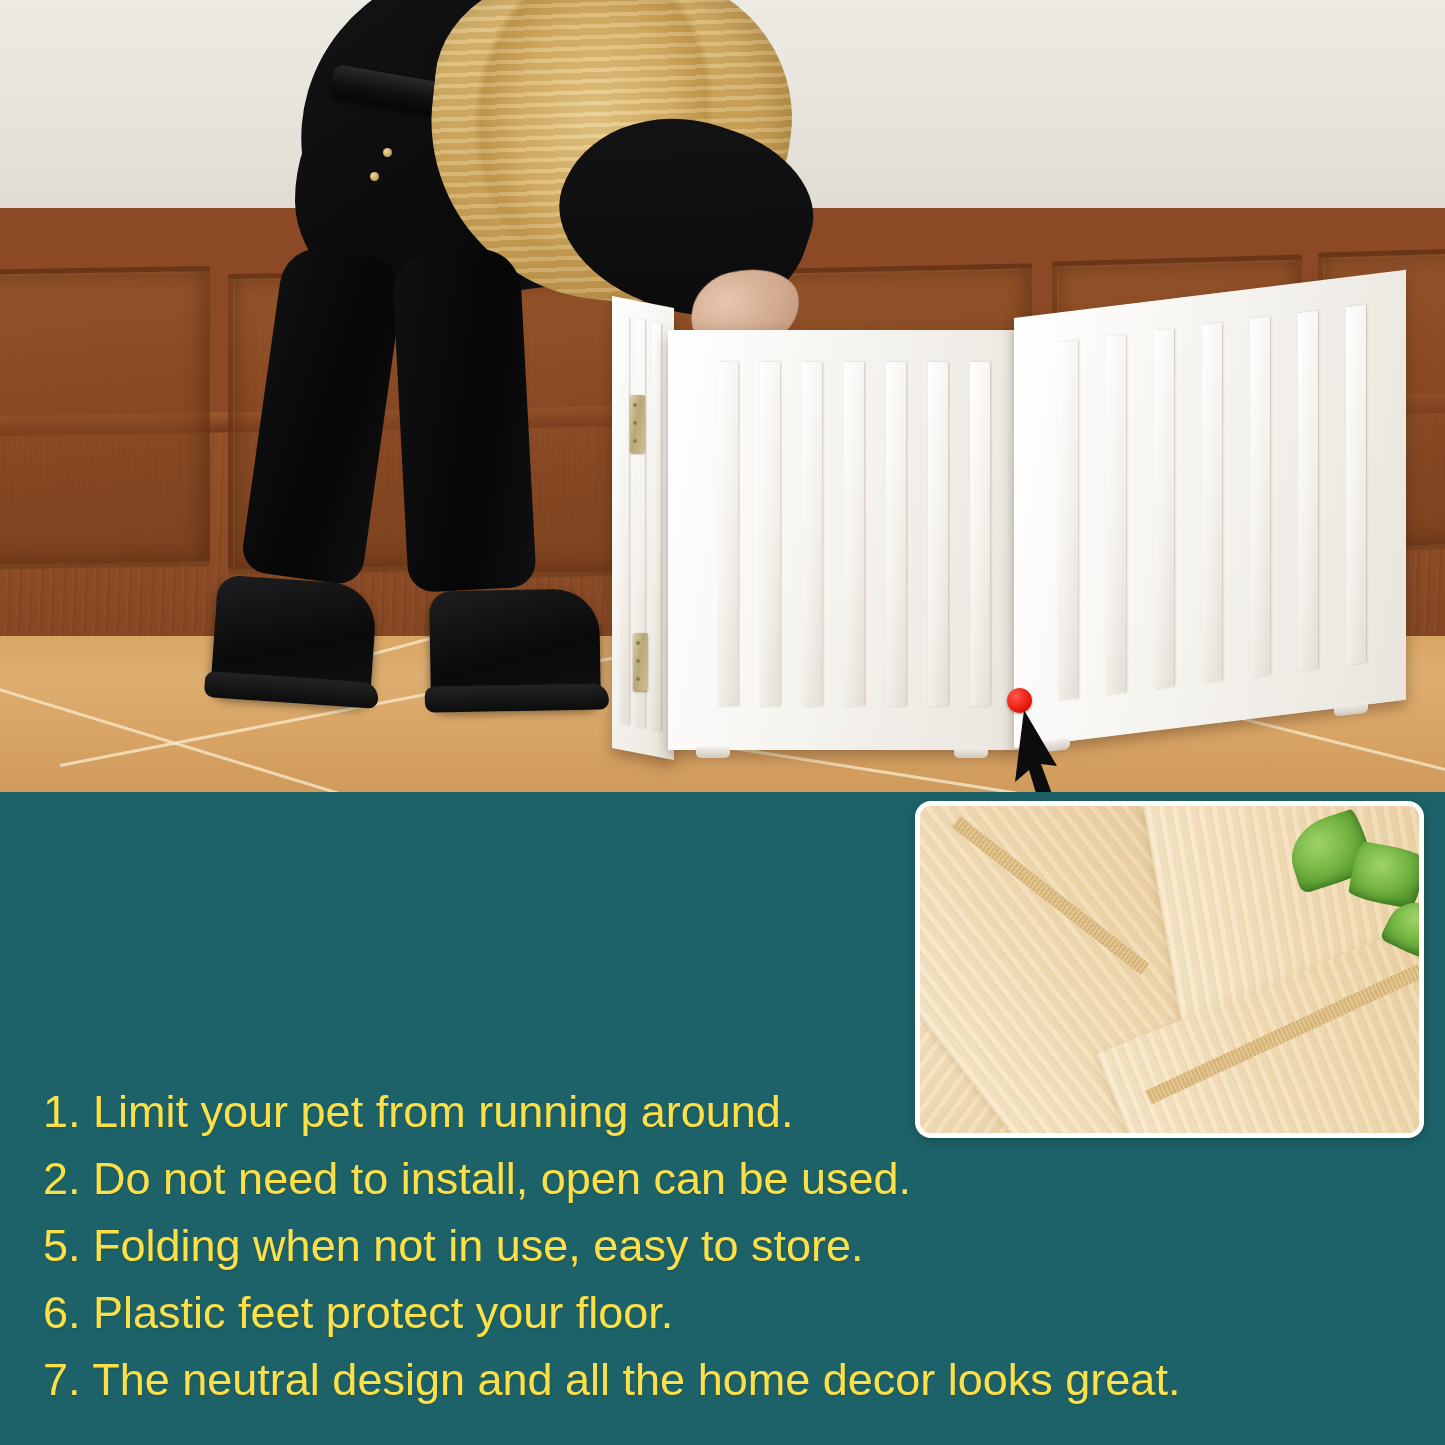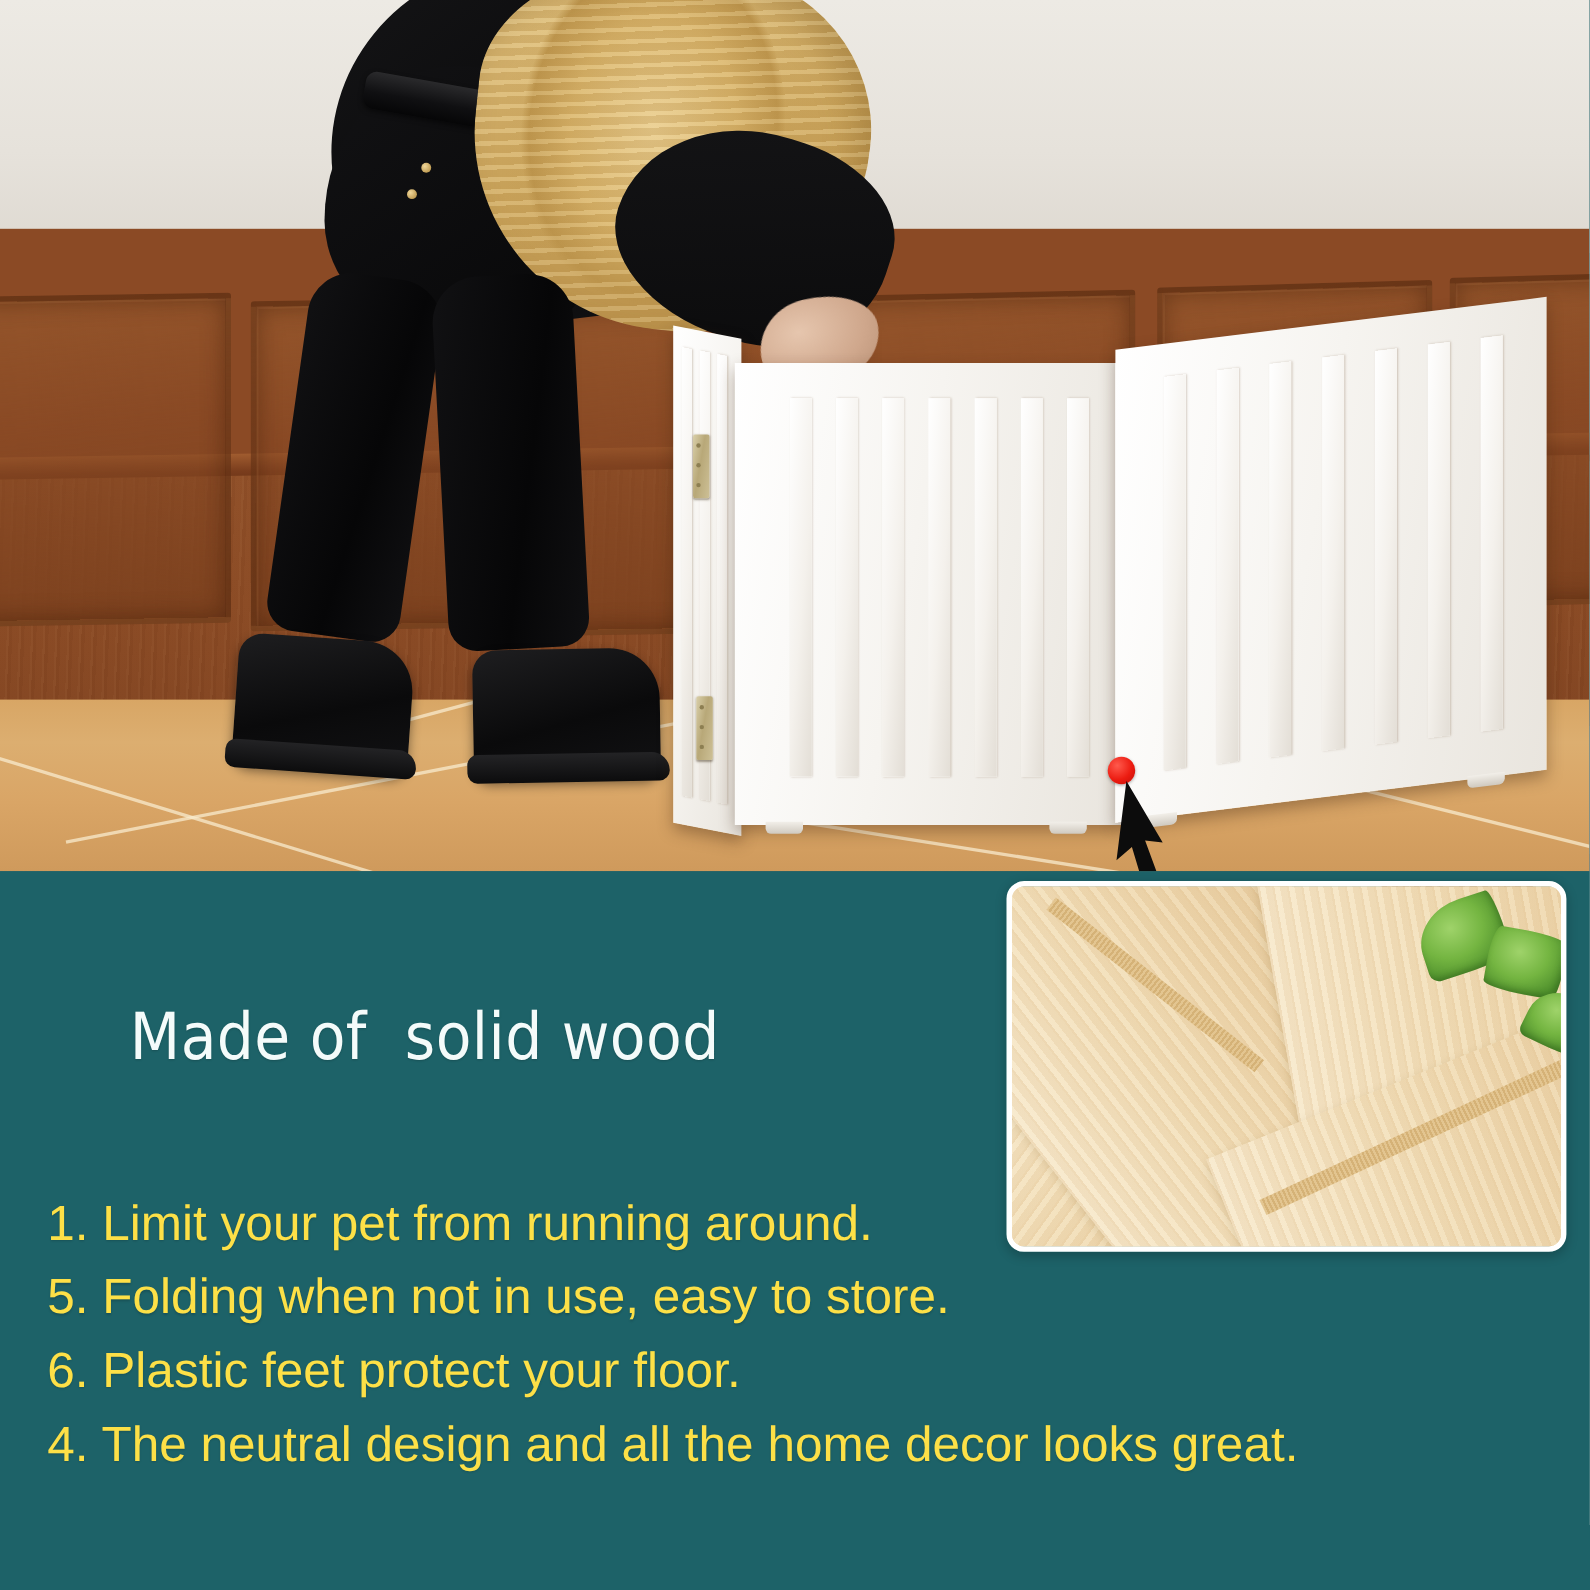--- a/index.html
+++ b/index.html
@@ -370,27 +370,27 @@
 
     <div class="reddot"></div>
 
     <svg class="arrow" viewBox="0 0 120 130">
       <path d="M39,10 L72,66 L56,64 L78,124 L62,130 L44,70 L30,82 Z" fill="#0c0c0c"></path>
     </svg>
   </div>
 
   <div class="teal"></div>
 
-  <div class="headline">Made of  solid wood</div>
 
   <div class="bullets">
     <div class="bullet">1. Limit your pet from running around.</div>
+    <div class="bullet">2. Do not need to install, open can be used.</div>
     <div class="bullet">5. Folding when not in use, easy to store.</div>
     <div class="bullet">6. Plastic feet protect your floor.</div>
-    <div class="bullet">4. The neutral design and all the home decor looks great.</div>
+    <div class="bullet">7. The neutral design and all the home decor looks great.</div>
   </div>
 
   <div class="inset">
     <div class="basket"></div>
 
     <div class="board" style="left:-60px; top:90px; width:360px; height:300px; transform:rotate(36deg);">
       <div class="bgrain"></div>
     </div>
 
     <div class="board" style="left:-30px; top:-120px; width:330px; height:470px; transform:rotate(-38deg);">

